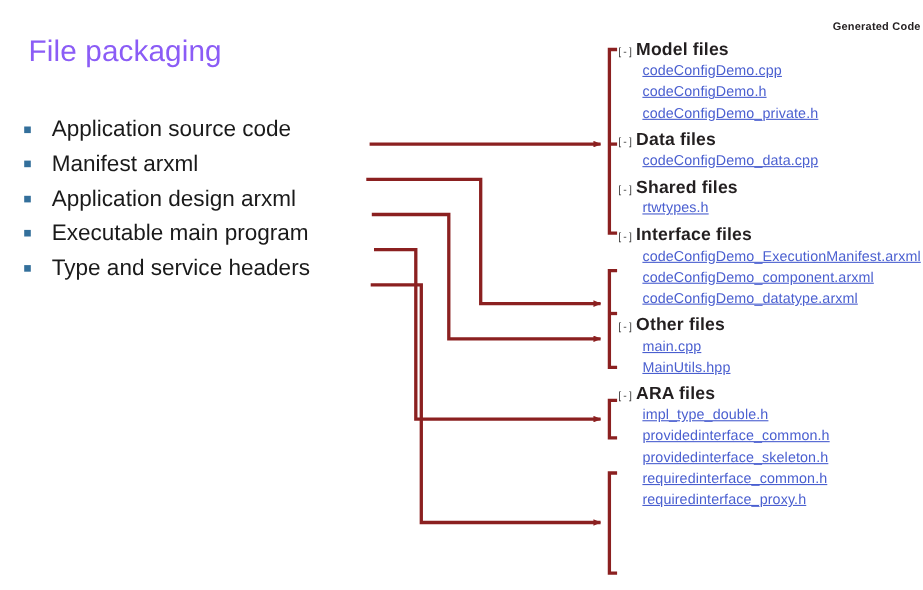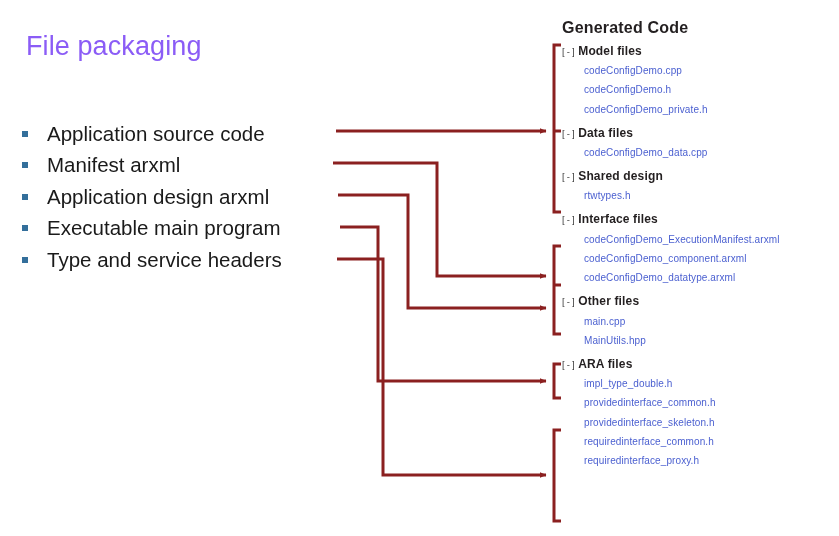--- a/index.html
+++ b/index.html
@@ -29,21 +29,21 @@
     font-weight: 400;
     color: #8b5cf6;
     letter-spacing: 0.1px;
     white-space: nowrap;
   }
 
   
   #bullet-list {
     position: absolute;
     left: 22px;
-    top: 118px;
+    top: 102px;
     width: 320px;
   }
   .bullet-row {
     position: relative;
     height: 31.5px;
     display: flex;
     align-items: center;
   }
   .bullet-marker {
     width: 6px;
@@ -60,57 +60,59 @@
   }
 
   
   #tree-panel {
     position: absolute;
     left: 562px;
     top: 19px;
     width: 275px;
   }
   #tree-root-label {
-    font-size: 16px;
+    font-size: 10px;
     font-weight: bold;
     color: #231f20;
     letter-spacing: 0.2px;
     margin-bottom: 7px;
     white-space: nowrap;
+    text-align: right;
   }
   .tree-group { margin-bottom: 1px; }
   .group-header {
     display: flex;
     align-items: baseline;
     height: 17px;
     white-space: nowrap;
   }
   .group-toggle {
     font-size: 9.5px;
     color: #3b3b3b;
     font-family: "Liberation Sans", sans-serif;
     margin-right: 4px;
     letter-spacing: -0.3px;
   }
   .group-name {
-    font-size: 12px;
+    font-size: 16px;
     font-weight: bold;
     color: #231f20;
     letter-spacing: 0.15px;
   }
   .file-item {
     height: 19.3px;
     padding-left: 22px;
     display: flex;
     align-items: center;
     white-space: nowrap;
   }
   .file-link {
-    font-size: 10px;
+    font-size: 13px;
     color: #4a5fd0;
+    text-decoration: underline;
     letter-spacing: 0.1px;
     cursor: pointer;
   }
   .group-gap { height: 6px; }
 
   
   #connectors {
     position: absolute;
     left: 0;
     top: 0;
@@ -179,21 +181,21 @@
       <div class="file-item">
           <span class="file-link">codeConfigDemo_data.cpp</span>
         </div>
     </div>
 
     <div class="group-gap"></div>
 
     <div class="tree-group">
       <div class="group-header">
         <span class="group-toggle">[ - ]</span>
-        <span class="group-name">Shared design</span>
+        <span class="group-name">Shared files</span>
       </div>
       <div class="file-item">
           <span class="file-link">rtwtypes.h</span>
         </div>
     </div>
 
     <div class="group-gap"></div>
 
     <div class="tree-group">
       <div class="group-header">

